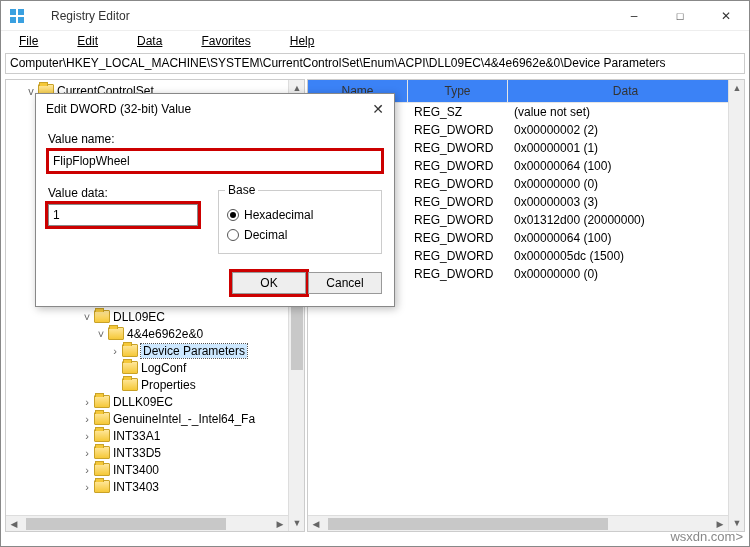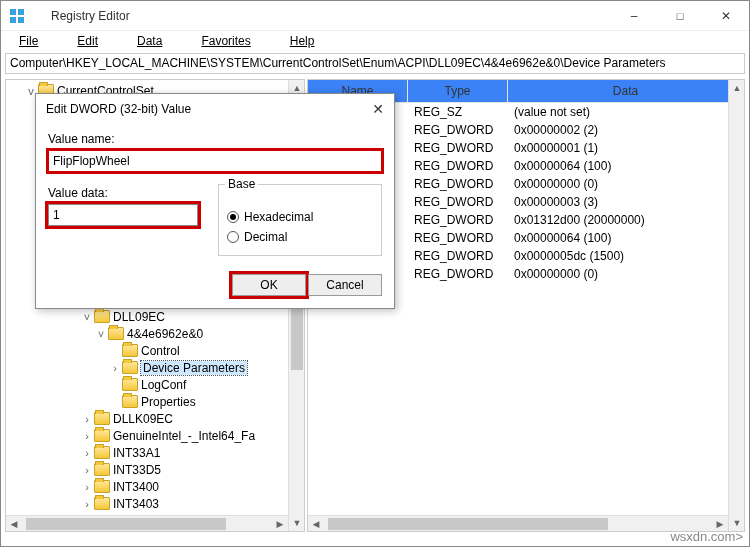--- a/index.html
+++ b/index.html
@@ -39,21 +39,21 @@
   .dialog-title .t { flex: 1; color: #000; }
   .dialog-title .x { width: 30px; text-align: right; color: #333; font-size: 14px; }
   .dialog-body { padding: 4px 12px 12px 12px; }
   .dlabel { color: #000; margin: 4px 0; }
   .dinput { width: 334px; height: 22px; border: 1px solid #888; padding: 2px 4px; }
   .dinput.hl { outline: 3px solid #c00; outline-offset: -1px; }
   .drow { display: flex; margin-top: 10px; }
   .dcol1 { width: 170px; }
   .dcol2 { flex: 1; }
   .dval { width: 150px; height: 22px; border: 1px solid #888; padding: 2px 4px; }
-  .fieldset { border: 1px solid #ccc; padding: 22px 8px 8px 8px; position: relative; margin-top: 2px; }
+  .fieldset { border: 1px solid #ccc; padding: 14px 8px 8px 8px; position: relative; margin-top: 8px; }
   .fieldset .legend { position: absolute; top: -8px; left: 6px; background: #fff; padding: 0 3px; color: #000; }
   .radio-row { display: flex; align-items: center; height: 20px; gap: 5px; }
   .radio { width: 12px; height: 12px; border: 1px solid #555; border-radius: 50%; display: inline-flex; align-items: center; justify-content: center; }
   .radio.checked::after { content: ""; width: 6px; height: 6px; background: #000; border-radius: 50%; }
   .dbuttons { display: flex; justify-content: flex-end; gap: 2px; margin-top: 18px; }
   .btn { width: 74px; height: 22px; border: 1px solid #999; background: #eee; display: flex; align-items: center; justify-content: center; }
   .btn.hl { outline: 3px solid #c00; outline-offset: 0; }
   .vscroll { position: absolute; right: 0; top: 0; bottom: 0; width: 16px; background: #f0f0f0; border-left: 1px solid #ddd; }
   .hscroll { position: absolute; left: 0; right: 16px; bottom: 0; height: 16px; background: #f0f0f0; border-top: 1px solid #ddd; }
   .scroll-arrow { width: 16px; height: 16px; display: flex; align-items: center; justify-content: center; color: #666; font-size: 9px; }
@@ -113,26 +113,20 @@
           <span class="tw">˅</span>
           <span class="folder"></span>
           <span class="tree-label">DLL09EC</span>
         </div>
         <div class="tree-row">
           <span style="display:inline-block;width:84px"></span>
           <span class="tw">˅</span>
           <span class="folder"></span>
           <span class="tree-label">4&amp;4e6962e&amp;0</span>
         </div>
-        <div class="tree-row">
-          <span style="display:inline-block;width:98px"></span>
-          <span class="tw"></span>
-          <span class="folder"></span>
-          <span class="tree-label">Control</span>
-        </div>
         <div class="tree-row selected">
           <span style="display:inline-block;width:98px"></span>
           <span class="tw">›</span>
           <span class="folder"></span>
           <span class="tree-label">Device Parameters</span>
         </div>
         <div class="tree-row">
           <span style="display:inline-block;width:98px"></span>
           <span class="tw"></span>
           <span class="folder"></span>

